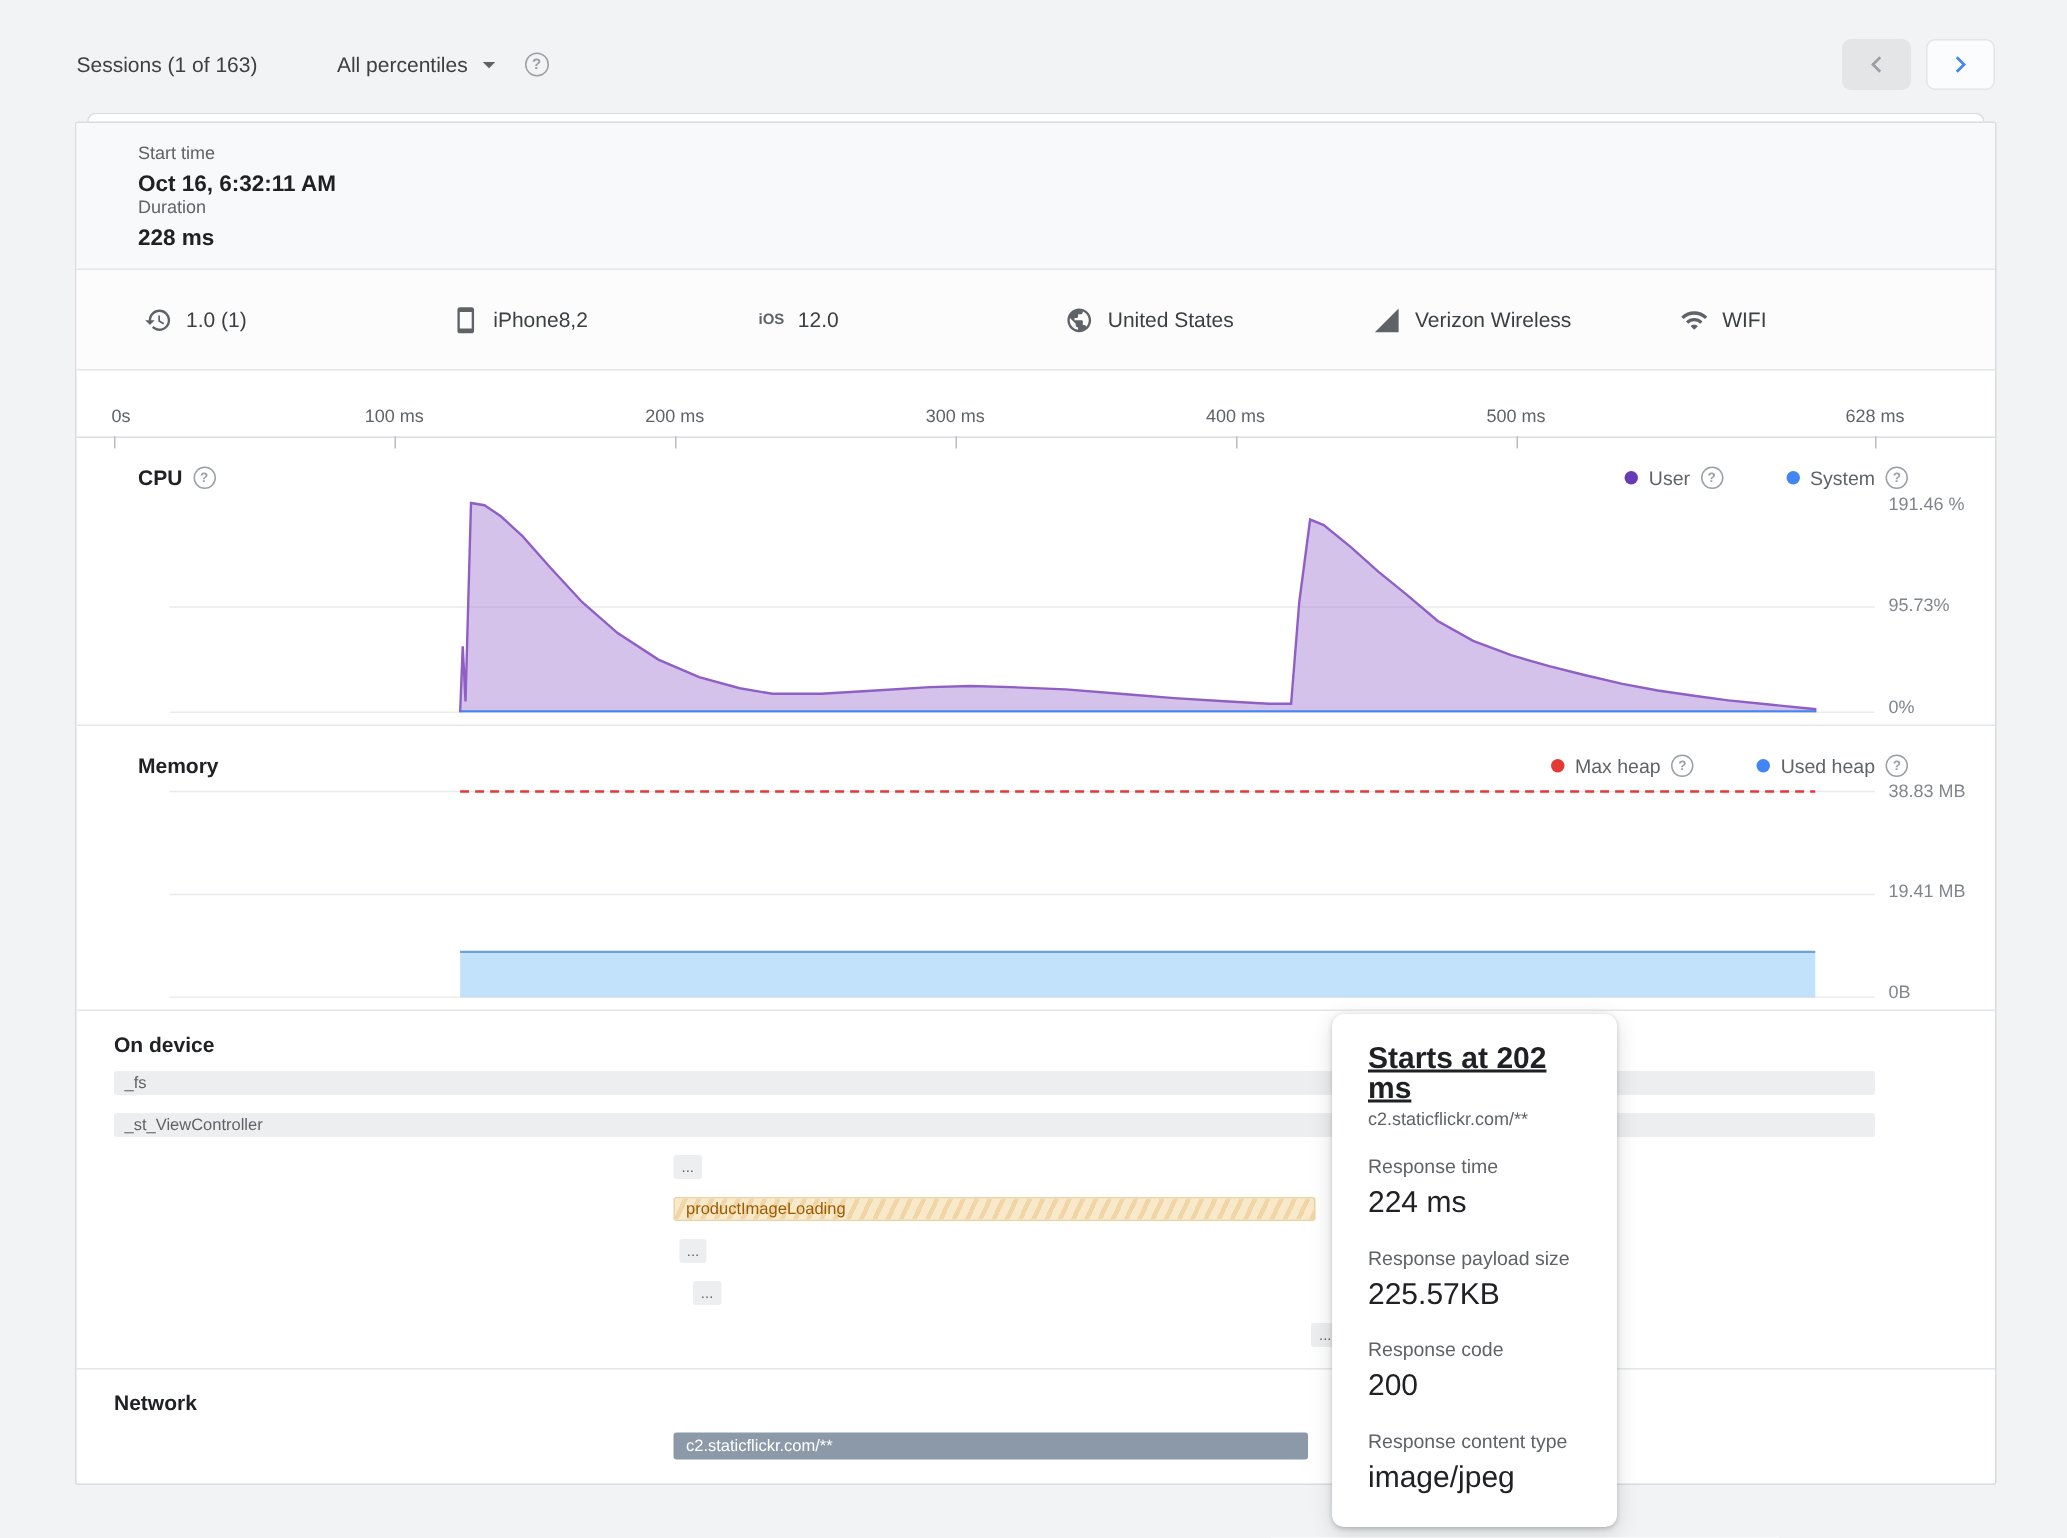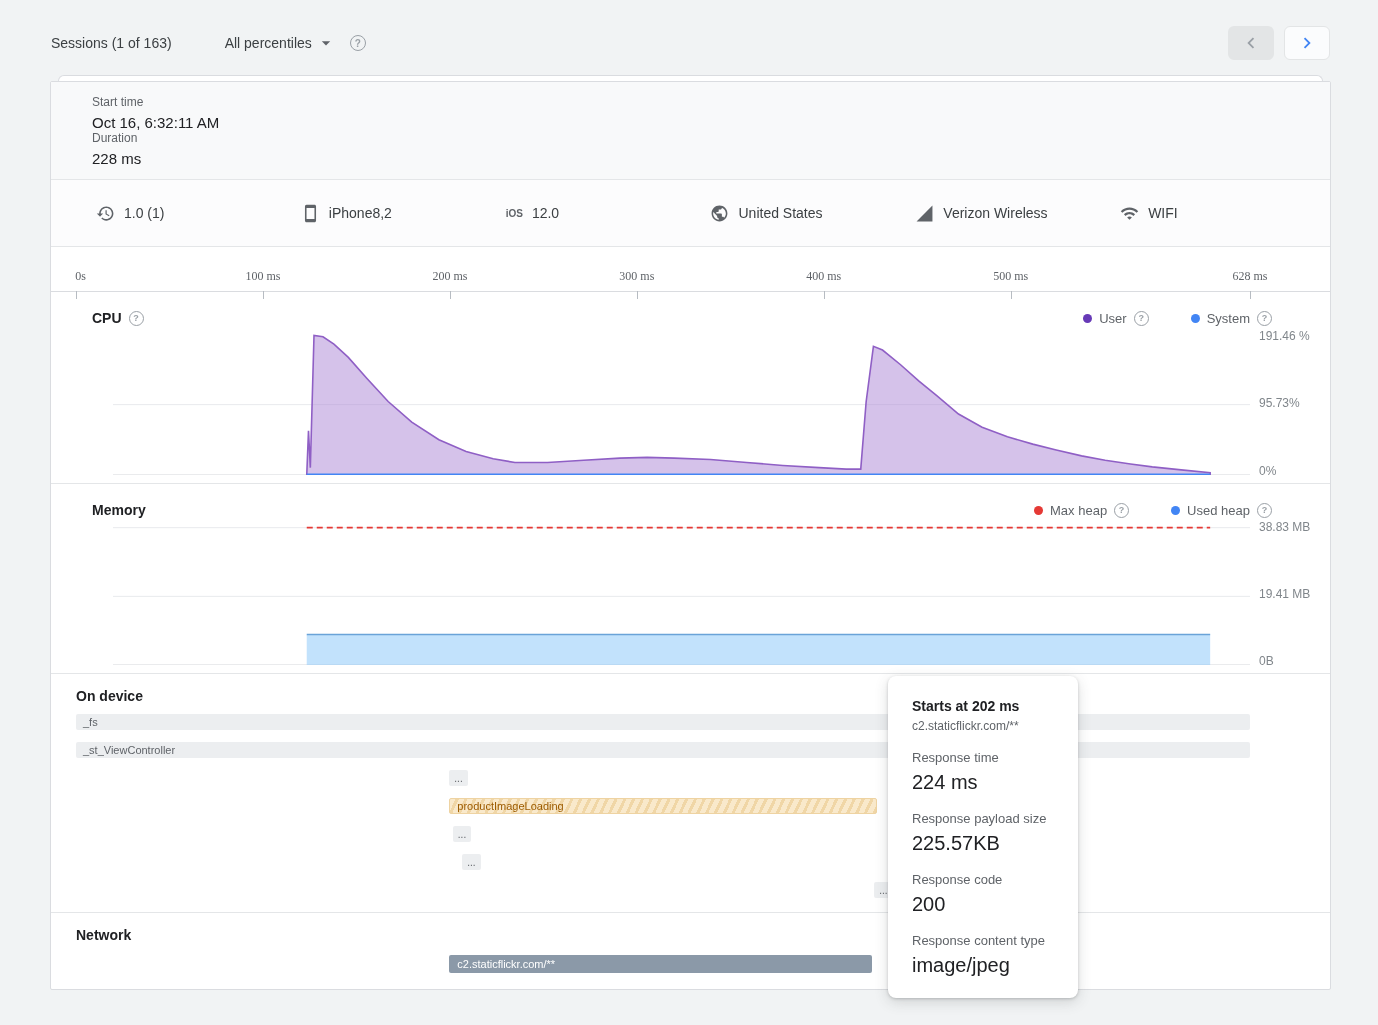--- a/index.html
+++ b/index.html
@@ -28,30 +28,30 @@
   
   .card-stack { height:6px; margin:15px 55px 0 58px; background:#fff;
                 border:1px solid #dadce0; border-bottom:none; border-radius:6px 6px 0 0; }
   .card { margin:0 47px 0 50px; background:#fff; border:1px solid #dadce0;
           border-radius:2px; position:relative; }
   
   .sess-header { display:flex; padding:13px 0 12px 41px; background:#f8f9fa;
                  border-bottom:1px solid #e4e6e8;flex-direction:column; }
   .sess-col { width:207px; }
   .lbl { font-size:12px; color:#5f6368; }
-  .val { font-size:15px; color:#202124; margin-top:5px; }
+  .val { font-size:15px; color:#202124; margin-top:5px;font-weight:bold; }
   
   .device-row { display:flex; align-items:center; padding:0 25px; height:67px;
                 background:#fcfcfd; border-bottom:1px solid #e4e6e8; }
   .dev-item { flex:1; display:flex; align-items:center; gap:9px; padding-left:20px; }
   .dev-item svg { flex:none; }
   .dev-label { font-size:14px; color:#3c4043; }
   .ios-glyph { font-size:10px; font-weight:bold; color:#5f6368; letter-spacing:0; }
   
-  .ruler { position:relative; height:45px; border-bottom:1px solid #dadce0;font-family:Liberation Serif, serif; }
+  .ruler { position:relative; height:45px; border-bottom:1px solid #dadce0; }
   .ruler-inner { position:absolute; left:25px; right:80px; top:0; bottom:0; }
   .ruler-label { position:absolute; bottom:7px; transform:translateX(-50%);
                  font-size:12px; color:#5f6368; white-space:nowrap; }
   .tickmark { position:absolute; bottom:-8px; width:1px; height:8px; background:#b7bcc2; }
   
   .chart-section { border-bottom:1px solid #e4e6e8; }
   .sec-head { display:flex; align-items:center; gap:7px; padding:16px 58px 0 25px; height:36px; }
   .sec-title { font-size:14px; font-weight:bold; color:#202124;margin-left:16px; }
   .legend { display:flex; align-items:center; margin-left:auto;gap:20px; }
   .legend-item { display:flex; align-items:center; gap:7px; margin-left:22px; }
@@ -84,21 +84,21 @@
   
   .network-section { padding:14px 0 16px 0; }
   .net-rows { margin:12px 80px 0 25px; position:relative; height:18px; }
   .net-bar { position:absolute; top:0; height:18px; background:#8b99a8; border-radius:2px;
              display:flex; align-items:center; cursor:pointer; }
   .net-label { font-size:11px; color:#fff; padding-left:8px; white-space:nowrap; }
   
   .tooltip { position:absolute; left:888px; top:676px; width:190px; background:#fff;
              border-radius:8px; padding:20px 24px; z-index:20;
              box-shadow:0 1px 3px rgba(60,64,67,.25), 0 4px 14px rgba(60,64,67,.18); }
-  .tt-title { font-size:14px; font-weight:bold; color:#202124; line-height:20px; }
+  .tt-title { font-size:20px; font-weight:bold; color:#202124; line-height:20px;text-decoration:underline; }
   .tt-sub { font-size:12px; color:#5f6368; line-height:16px; margin-top:2px; }
   .tt-lbl { font-size:13px; color:#5f6368; margin-top:15px; line-height:17px; }
   .tt-val { font-size:20px; color:#202124; margin-top:3px; line-height:26px; }
 </style>
 </head>
 <body>
 
 <div class="topbar">
   <span class="sessions-label">Sessions (1 of 163)</span>
   <div class="dropdown">

